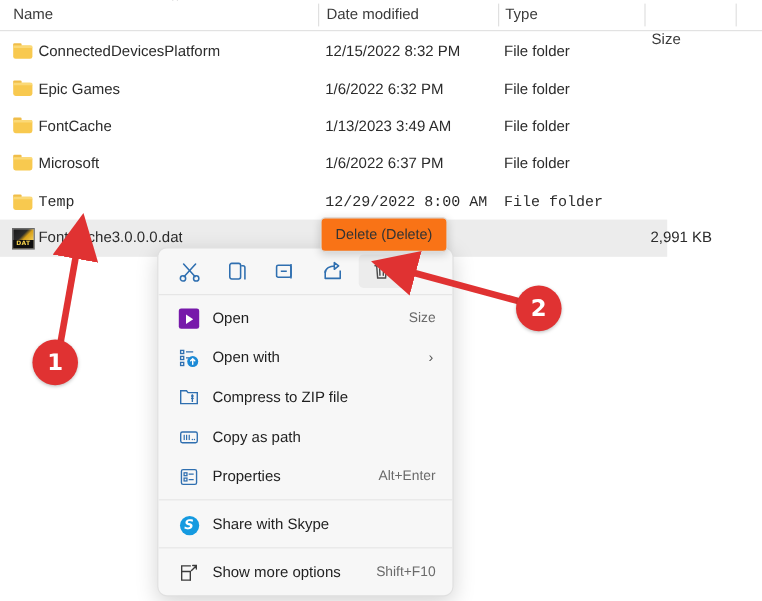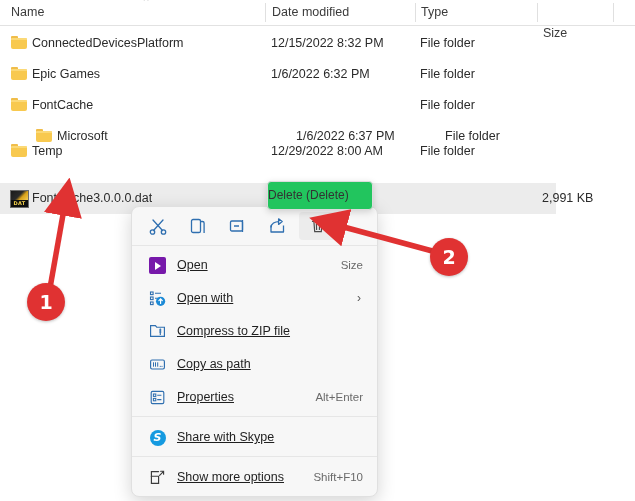--- a/index.html
+++ b/index.html
@@ -54,23 +54,23 @@
            background:linear-gradient(135deg,#1a1a1a 0%,#2a2a2a 38%,#d8a11a 52%,#f0c64a 75%,#fff0b8 100%);}
   .daticon .lbl{
     position:absolute;left:0;bottom:0;width:100%;height:7px;background:#0e0e0e;
     color:#f6d24c;font-size:5px;line-height:7px;text-align:center;
     font-family:"DejaVu Sans",sans-serif;font-weight:bold;letter-spacing:.3px;
   }
 
   
   #tooltip{
     position:absolute;left:267px;top:181px;width:104px;height:27px;
-    background:#22c55e;border:1px solid #dcdcdc;border-radius:4px;
+    background:#f97316;border:1px solid #dcdcdc;border-radius:4px;
     box-shadow:0 2px 7px rgba(0,0,0,.16);
-    font-size:12px;color:#333;line-height:27px;
+    font-size:12px;color:#333;line-height:27px;text-align:center;
     z-index:40;white-space:nowrap;
   }
 
   
   #ctxmenu{
     position:absolute;left:131px;top:206px;width:245px;height:289px;
     background:#f7f7f7;border:1px solid #e0e0e0;border-radius:8px;
     box-shadow:0 5px 18px rgba(0,0,0,.17);
     z-index:30;overflow:hidden;
   }
@@ -81,21 +81,21 @@
   }
   .cmd-btn.hot{background:#ececec;}
   .cmd-btn svg{position:absolute;left:9px;top:5px;}
 
   .sep{position:absolute;left:0;width:245px;height:1px;background:#e6e6e6;}
 
   .mi{position:absolute;left:0;width:245px;height:33px;}
   .mi-icon{position:absolute;left:17px;top:8px;width:17px;height:17px;}
   .mi-label{
     position:absolute;left:45px;top:0;height:33px;line-height:33px;
-    font-size:12.5px;color:#1f1f1f;white-space:nowrap;text-decoration:underline;
+    font-size:12.5px;color:#1f1f1f;white-space:nowrap;
   }
   .mi-acc{
     position:absolute;right:14px;top:0;height:33px;line-height:33px;
     font-size:11.5px;color:#6a6a6a;white-space:nowrap;
   }
   .mi-chev{
     position:absolute;right:16px;top:0;height:33px;line-height:33px;
     font-size:12px;color:#5a5a5a;
   }
 
@@ -162,37 +162,38 @@
     <div class="cell c-size"></div>
   </div>
 
   <div class="row" style="top:90px;">
     <div class="ficon">
         <div class="tab"></div>
         <div class="body"></div>
         <div class="lip"></div>
       </div>
     <div class="cell c-name">FontCache</div>
-    <div class="cell c-type">File folder</div>
-    <div class="cell c-size"></div>
-  </div>
-
-  <div class="row" style="top:121px;margin-left:25px;">
+    <div class="cell c-date">1/13/2023 3:49 AM</div>
+    <div class="cell c-type">File folder</div>
+    <div class="cell c-size"></div>
+  </div>
+
+  <div class="row" style="top:121px;">
     <div class="ficon">
         <div class="tab"></div>
         <div class="body"></div>
         <div class="lip"></div>
       </div>
     <div class="cell c-name">Microsoft</div>
     <div class="cell c-date">1/6/2022 6:37 PM</div>
     <div class="cell c-type">File folder</div>
     <div class="cell c-size"></div>
   </div>
 
-  <div class="row" style="top:136px;">
+  <div class="row" style="top:154px;font-family:Liberation Mono, monospace;">
     <div class="ficon">
         <div class="tab"></div>
         <div class="body"></div>
         <div class="lip"></div>
       </div>
     <div class="cell c-name">Temp</div>
     <div class="cell c-date">12/29/2022 8:00 AM</div>
     <div class="cell c-type">File folder</div>
     <div class="cell c-size"></div>
   </div>

